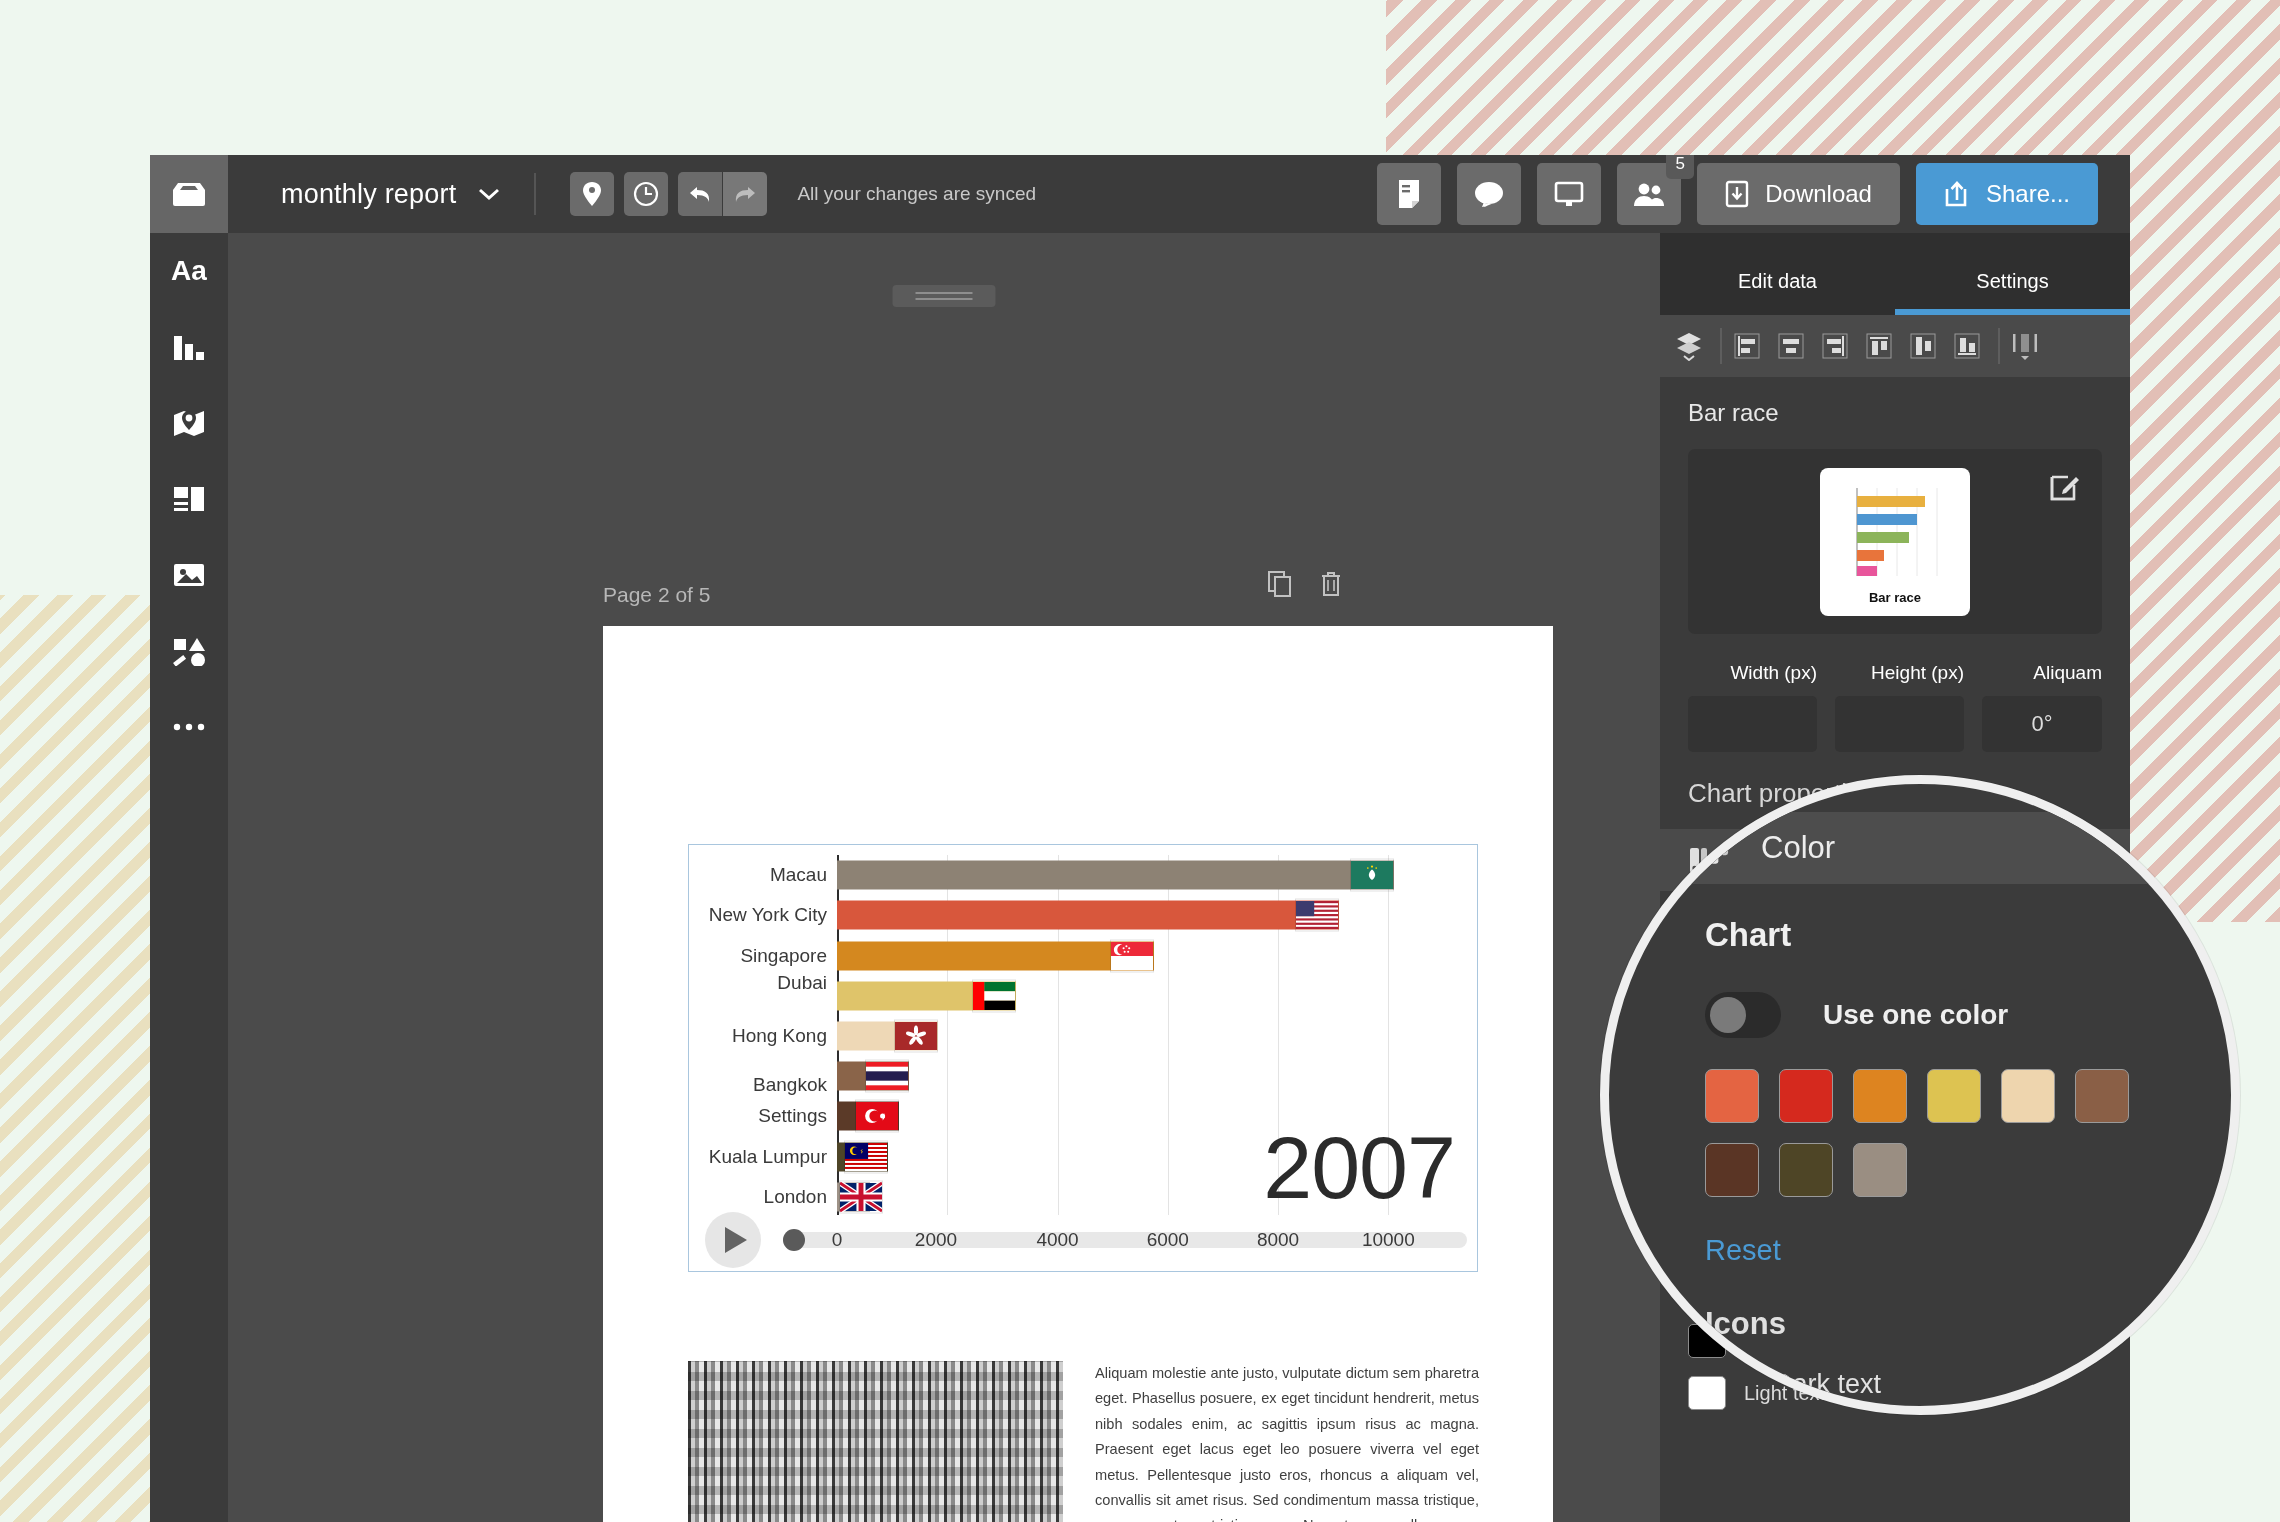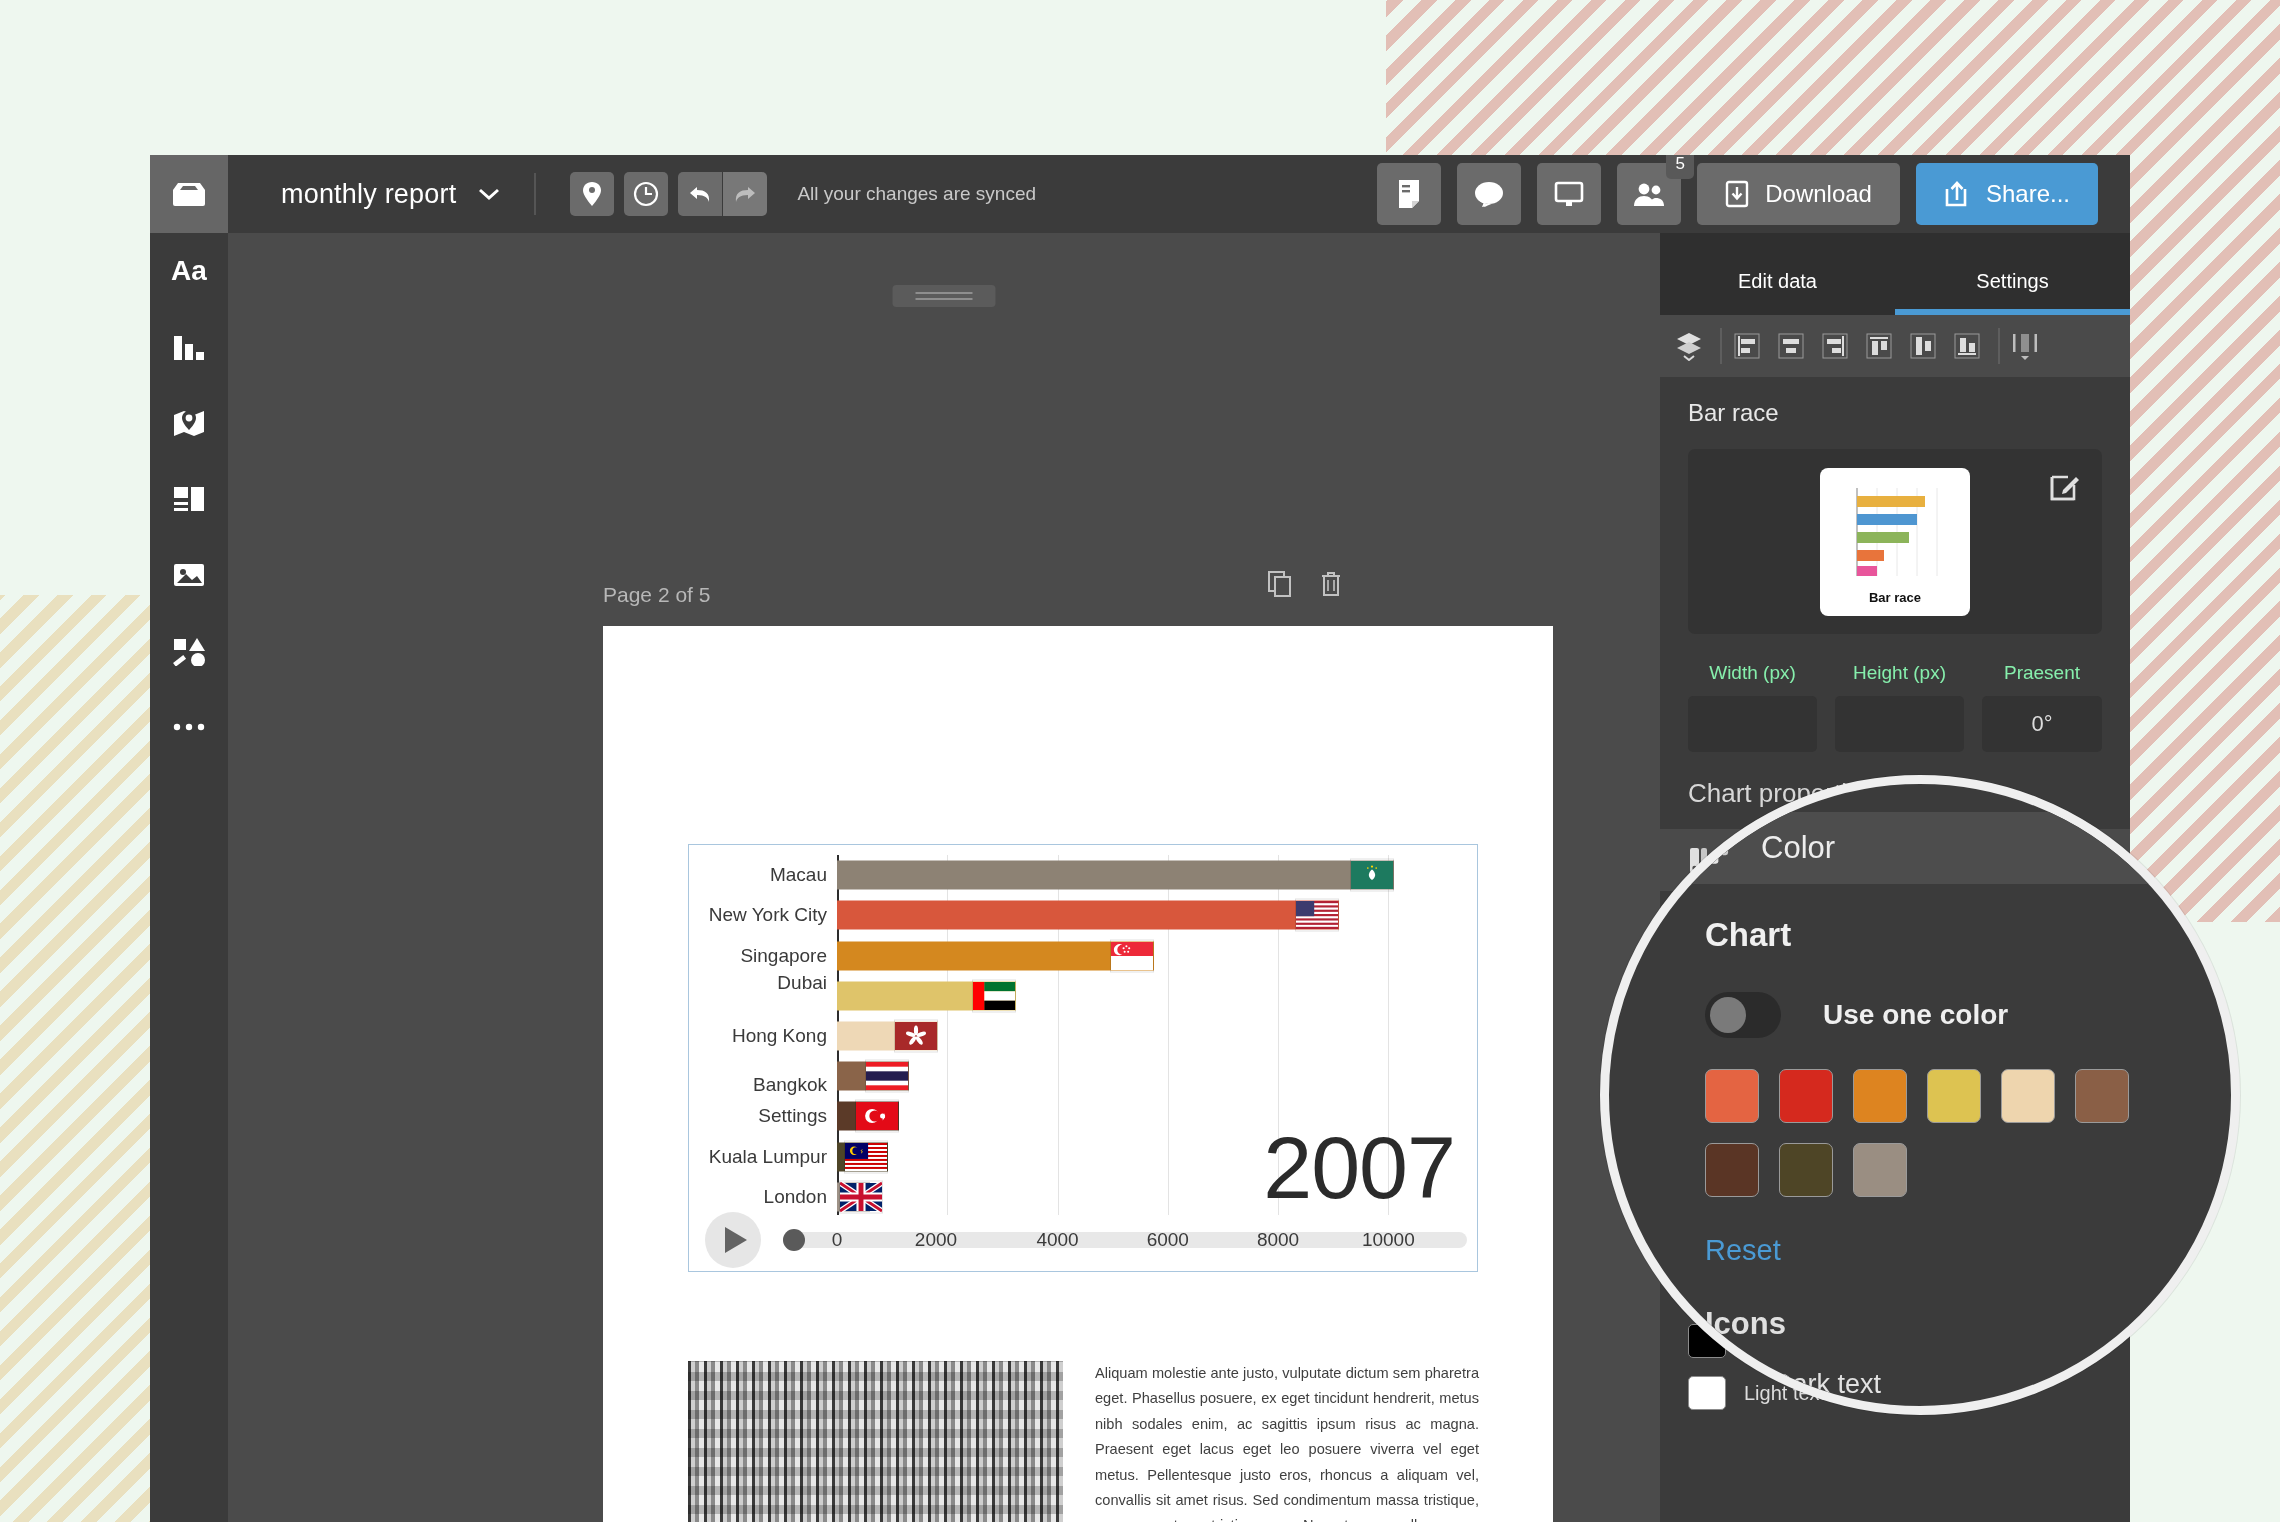--- a/index.html
+++ b/index.html
@@ -189,21 +189,21 @@
     display:flex; flex-direction:column; align-items:center; padding-top:16px;
   }
   .thumb-label { font-size:13px; font-weight:bold; color:#111; margin-top:8px;}
   .thumb-edit { position:absolute; right:22px; top:22px; color:#e0e0e0; cursor:pointer; }
 
   .dim-row {
     display:flex; padding:28px 28px 0 28px; gap:18px;
   }
   .dim-col { flex:1 1 0; }
   .dim-col.rot { flex:0 0 120px; }
-  .dim-label { color:#86efac; font-size:19px; text-align:center; margin-bottom:12px; }
+  .dim-label { color:#ffffff; font-size:19px; text-align:right; margin-bottom:12px; }
   .dim-input {
     background:#333; border-radius:5px; height:56px; color:#ddd; font-size:22px;
     display:flex; align-items:center; justify-content:center; cursor:text;
   }
   .chart-prop-row { padding:26px 28px 0 28px; color:#d7d7d7; font-size:26px; }
 
   
   .color-hdr {
     margin-top:20px; height:62px; background:#4a4a4a; display:flex; align-items:center;
     padding-left:28px; gap:18px; color:#e6e6e6; font-size:24px;
@@ -688,21 +688,21 @@
         <div class="dim-row">
           <div class="dim-col">
             <div class="dim-label">Width (px)</div>
             <div class="dim-input"></div>
           </div>
           <div class="dim-col">
             <div class="dim-label">Height (px)</div>
             <div class="dim-input"></div>
           </div>
           <div class="dim-col rot">
-            <div class="dim-label">Praesent</div>
+            <div class="dim-label">Aliquam</div>
             <div class="dim-input">0°</div>
           </div>
         </div>
 
         <div class="chart-prop-row">Chart properties</div>
 
         <div class="color-hdr">
           <svg width="28" height="30" viewBox="0 0 28 30">
               <rect x="2" y="3" width="9" height="25" rx="2" fill="#e0e0e0"></rect>
               <rect x="13" y="3" width="6" height="18" rx="2" fill="#c6c6c6"></rect>

